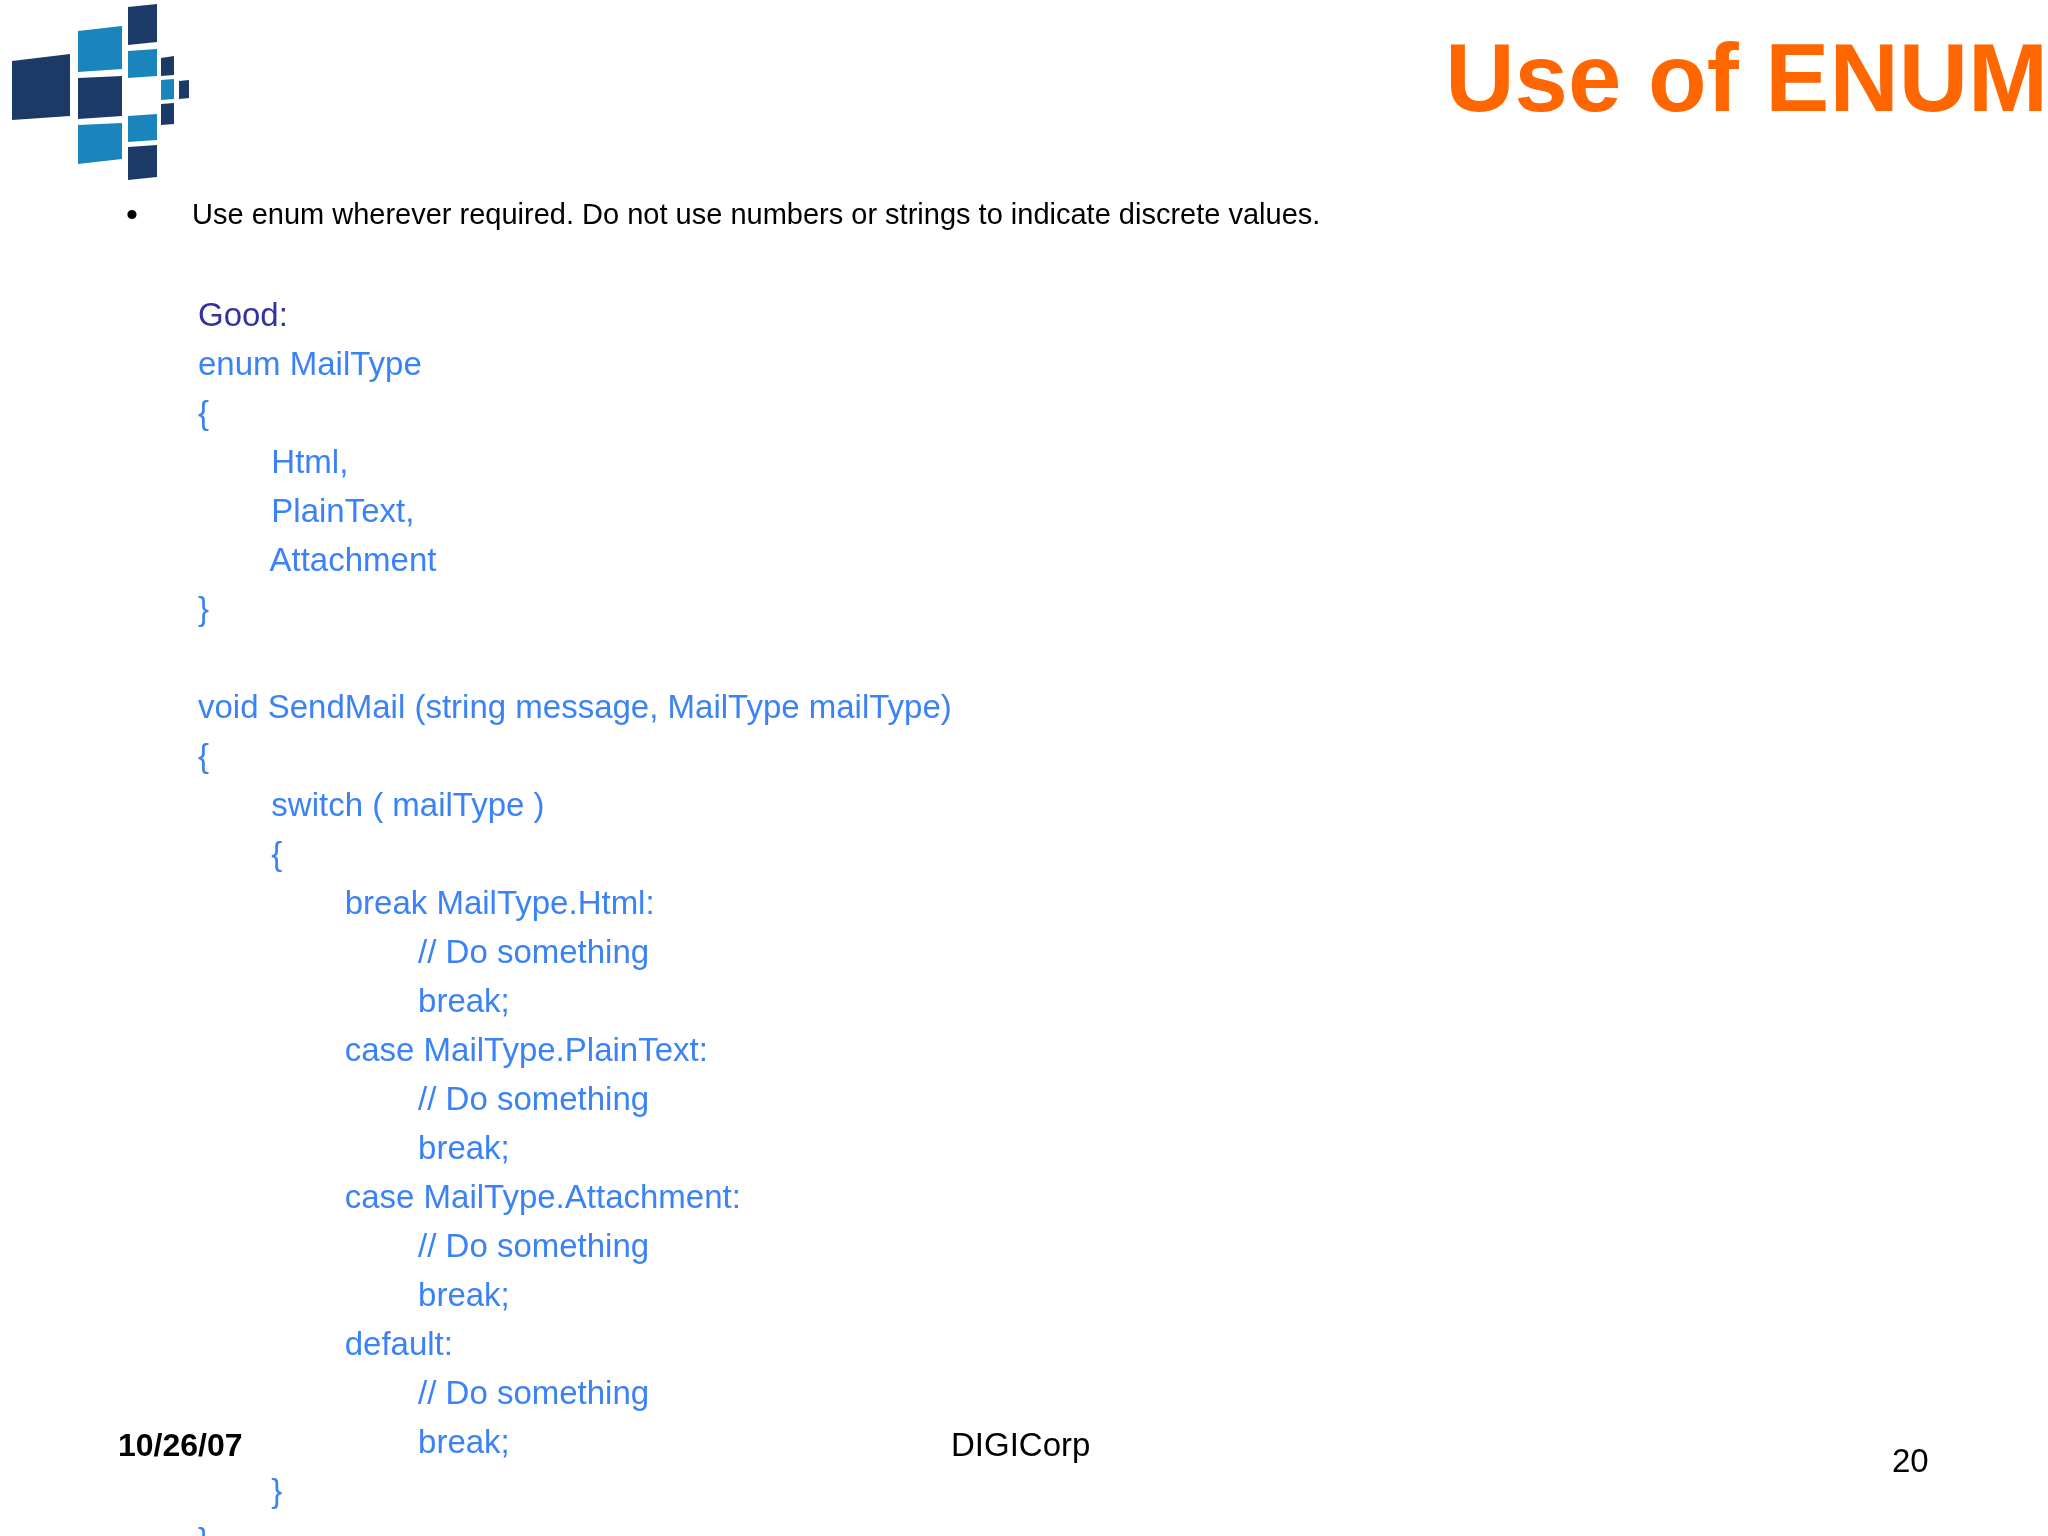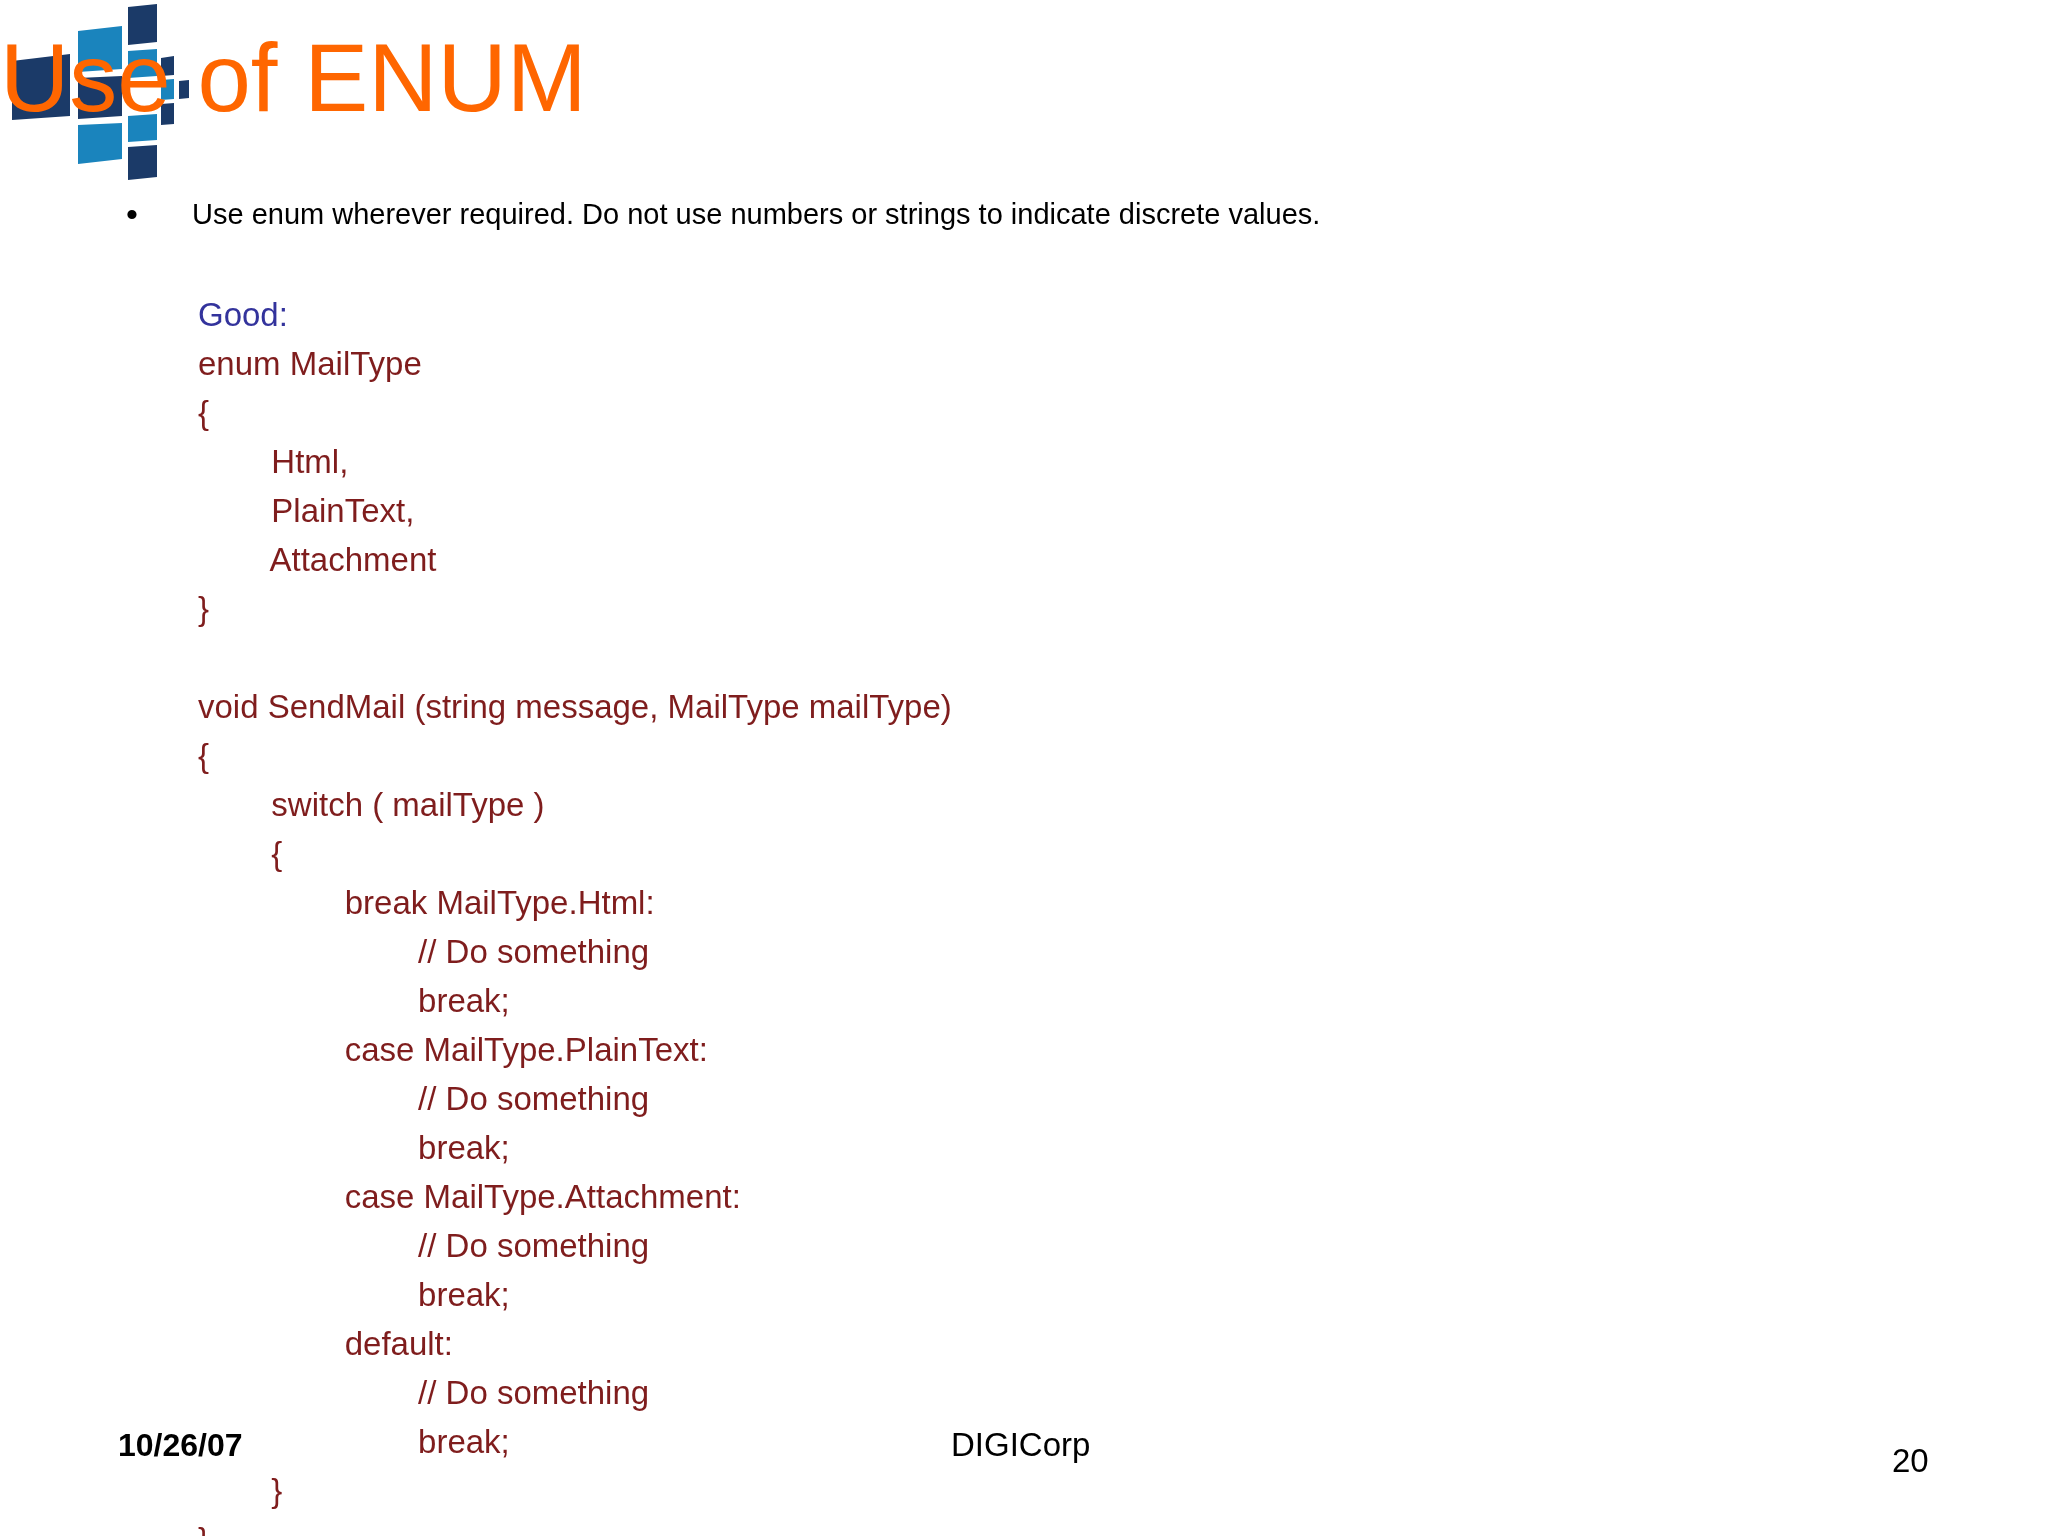--- a/index.html
+++ b/index.html
@@ -24,25 +24,25 @@
     width: 190px;
     height: 176px;
   }
 
   
   #slide-title {
     position: absolute;
     left: 0;
     top: 28px;
     width: 2048px;
-    text-align: left;
+    text-align: right;
     font-size: 96px;
     line-height: 1.05;
     color: #ff6600;
-    font-weight: normal;
+    font-weight: bold;
     letter-spacing: 0px;
     white-space: nowrap;
   }
 
   
   #bullet-row {
     position: absolute;
     left: 120px;
     top: 192px;
     width: 1880px;
@@ -69,21 +69,21 @@
     position: absolute;
     left: 198px;
     top: 290px;
     width: 1700px;
   }
   .code-line {
     font-size: 33px;
     line-height: 49px;
     height: 49px;
     white-space: pre;
-    color: #7f1d1d;
+    color: #3b82f6;
   }
   .code-line.good {
     color: #33339c;
   }
   .code-line.blank {
     height: 49px;
   }
 
   
   #footer-date {

